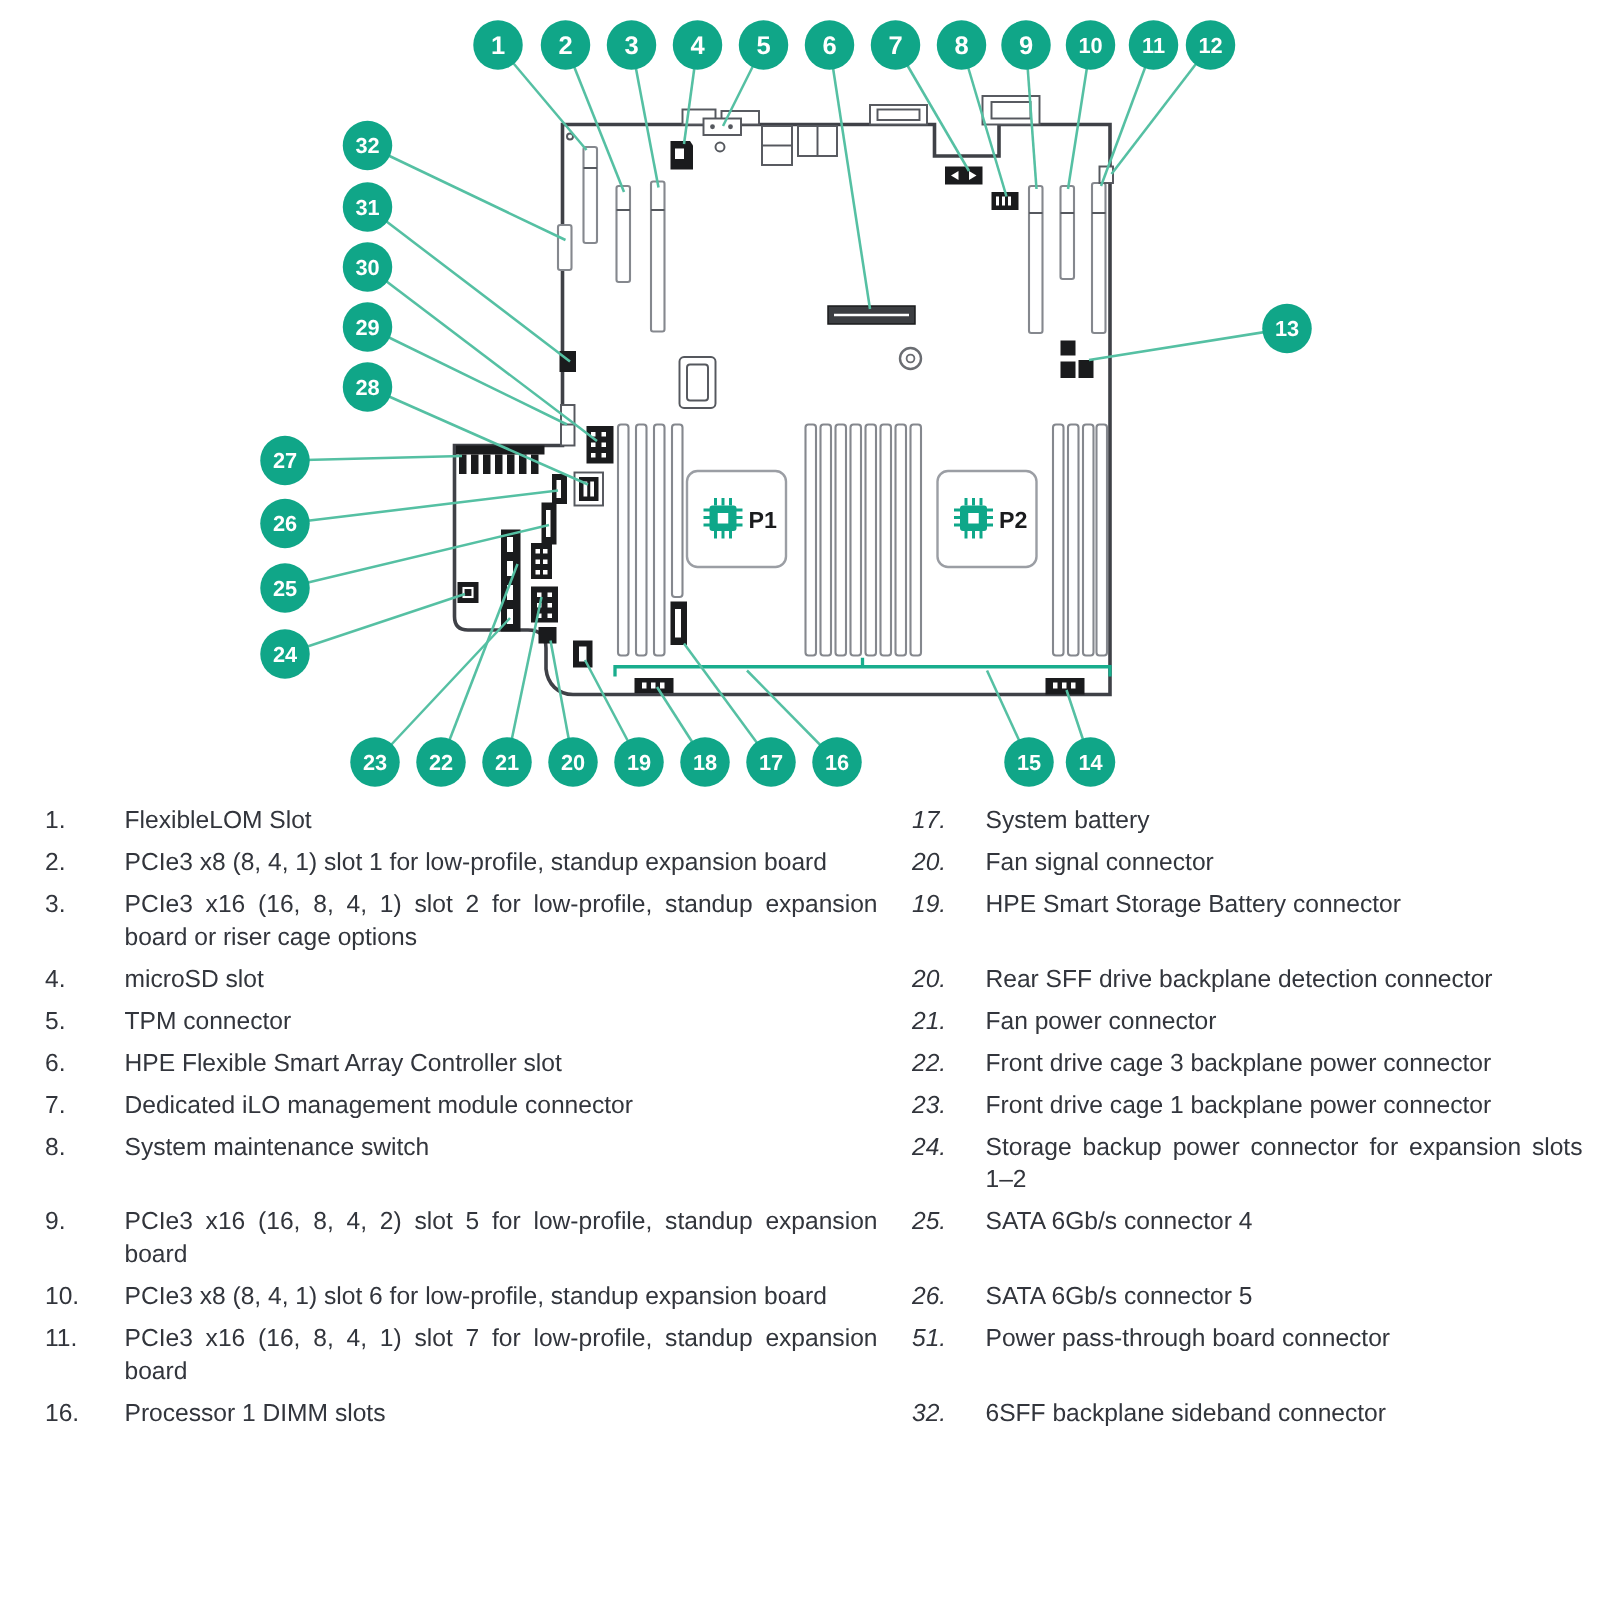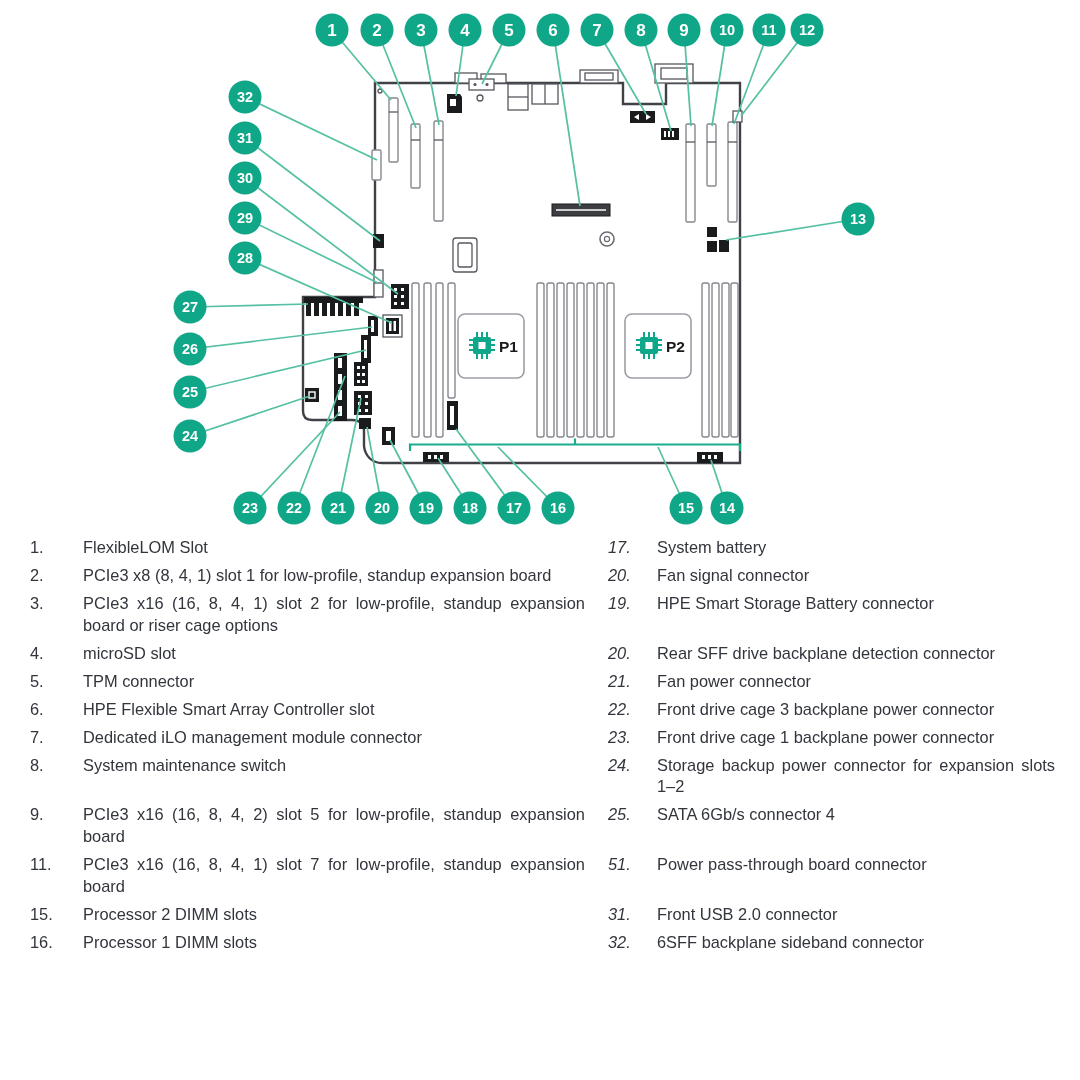--- a/index.html
+++ b/index.html
@@ -502,32 +502,32 @@
             <td class="num-r">24.</td>
             <td class="txt-r">Storage backup power connector for expansion slots 1–2</td>
           </tr>
           <tr>
             <td class="num-l">9.</td>
             <td class="txt-l">PCIe3 x16 (16, 8, 4, 2) slot 5 for low-profile, standup expansion board</td>
             <td class="num-r">25.</td>
             <td class="txt-r">SATA 6Gb/s connector 4</td>
           </tr>
           <tr>
+            <td class="num-l">10.</td>
+            <td class="txt-l">PCIe3 x8 (8, 4, 1) slot 6 for low-profile, standup expansion board</td>
+            <td class="num-r">26.</td>
+            <td class="txt-r">SATA 6Gb/s connector 5</td>
+          </tr>
+          <tr>
             <td class="num-l">11.</td>
             <td class="txt-l">PCIe3 x16 (16, 8, 4, 1) slot 7 for low-profile, standup expansion board</td>
             <td class="num-r">51.</td>
             <td class="txt-r">Power pass-through board connector</td>
           </tr>
           <tr>
-            <td class="num-l">15.</td>
-            <td class="txt-l">Processor 2 DIMM slots</td>
-            <td class="num-r">31.</td>
-            <td class="txt-r">Front USB 2.0 connector</td>
-          </tr>
-          <tr>
             <td class="num-l">16.</td>
             <td class="txt-l">Processor 1 DIMM slots</td>
             <td class="num-r">32.</td>
             <td class="txt-r">6SFF backplane sideband connector</td>
           </tr>
         </tbody>
     </table>
   </div>
 </div>
 

